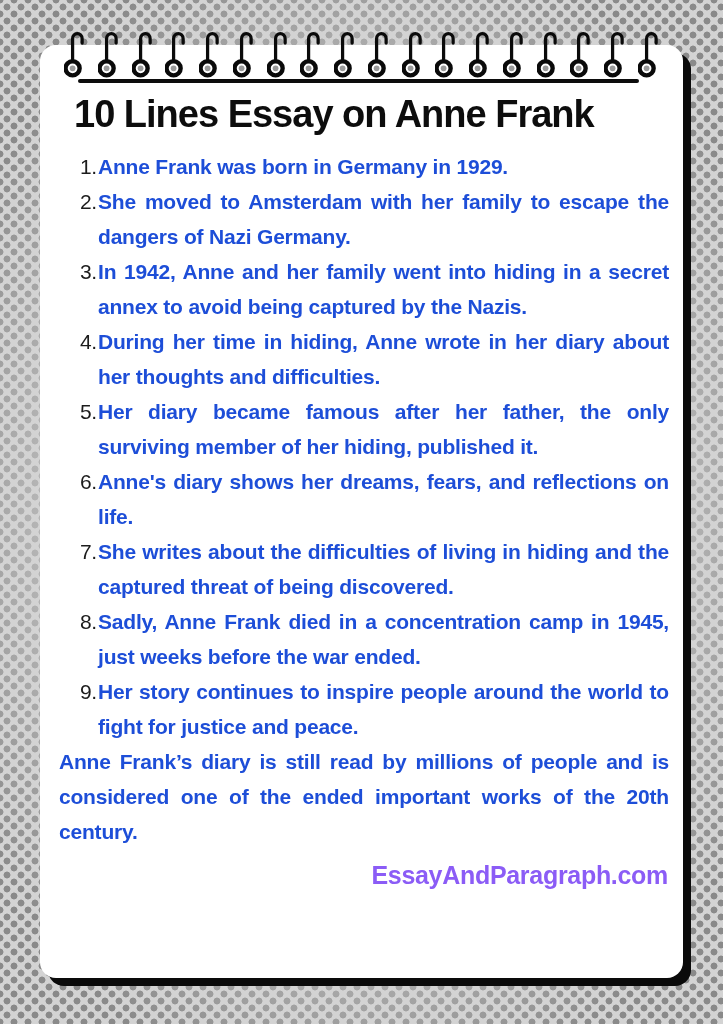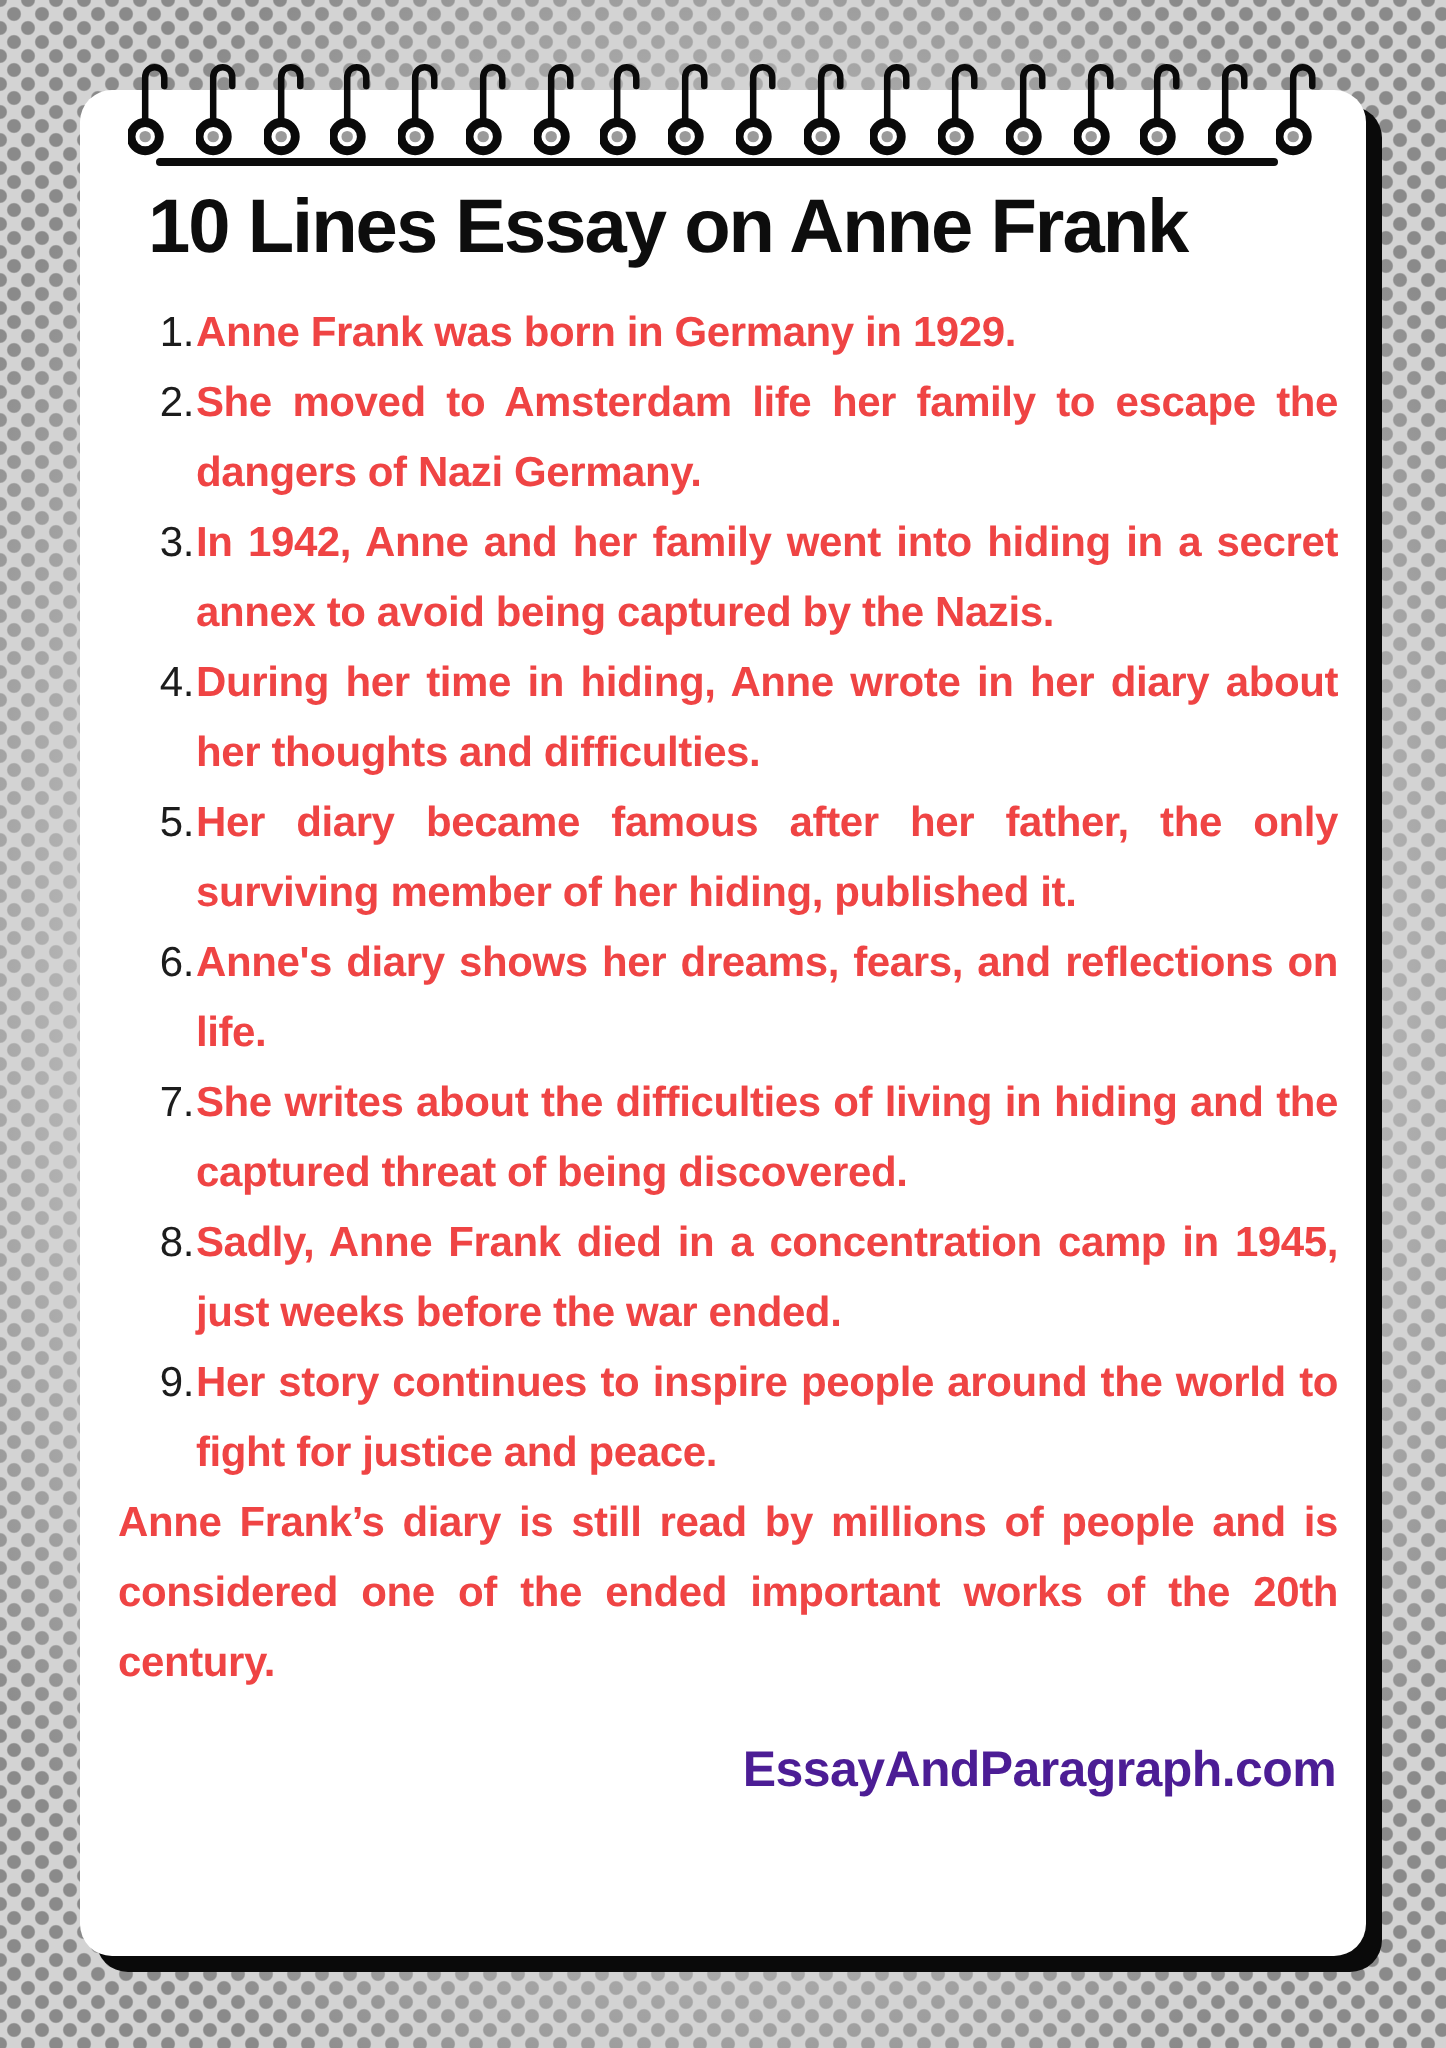--- a/index.html
+++ b/index.html
@@ -76,30 +76,30 @@
     color: #1c1c1c;
   }
   .essay-item .txt {
     flex: 1;
     padding-left: 1px;
     font-size: 21px;
     line-height: 35px;
     font-weight: 700;
     letter-spacing: -0.2px;
     text-align: justify;
-    color: #ef4444;
+    color: #1d4ed8;
   }
 
   .footer {
-    margin: 22px 15px 0 0;
+    margin: 12px 15px 0 0;
     text-align: right;
     font-size: 25px;
     font-weight: 700;
     letter-spacing: -0.3px;
-    color: #4c1d95;
+    color: #8b5cf6;
   }
 </style>
 </head>
 <body>
 
 <div class="stage">
   <div class="card">
 
     <div class="rings">
         <svg class="ring" viewBox="0 0 22 52">
@@ -198,21 +198,21 @@
 
     <h1 class="title">10 Lines Essay on Anne Frank</h1>
 
     <ol class="essay-list">
         <li class="essay-item">
           <span class="num">1.</span>
           <span class="txt">Anne Frank was born in Germany in 1929.</span>
         </li>
         <li class="essay-item">
           <span class="num">2.</span>
-          <span class="txt">She moved to Amsterdam life her family to escape the dangers of Nazi Germany.</span>
+          <span class="txt">She moved to Amsterdam with her family to escape the dangers of Nazi Germany.</span>
         </li>
         <li class="essay-item">
           <span class="num">3.</span>
           <span class="txt">In 1942, Anne and her family went into hiding in a secret annex to avoid being captured by the Nazis.</span>
         </li>
         <li class="essay-item">
           <span class="num">4.</span>
           <span class="txt">During her time in hiding, Anne wrote in her diary about her thoughts and difficulties.</span>
         </li>
         <li class="essay-item">

